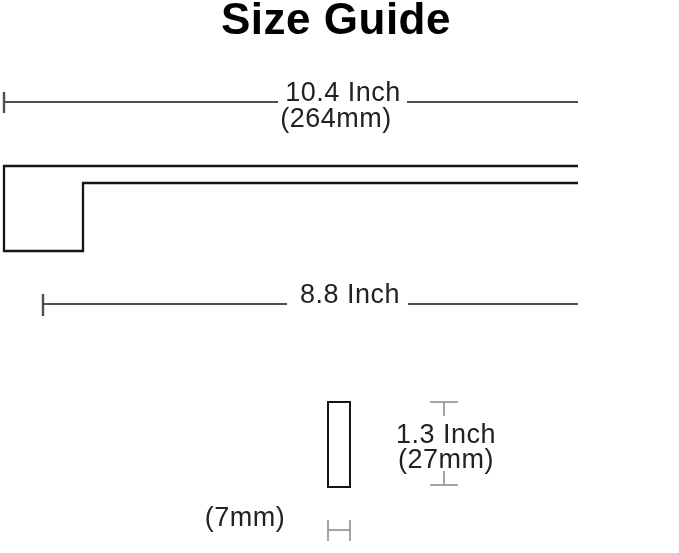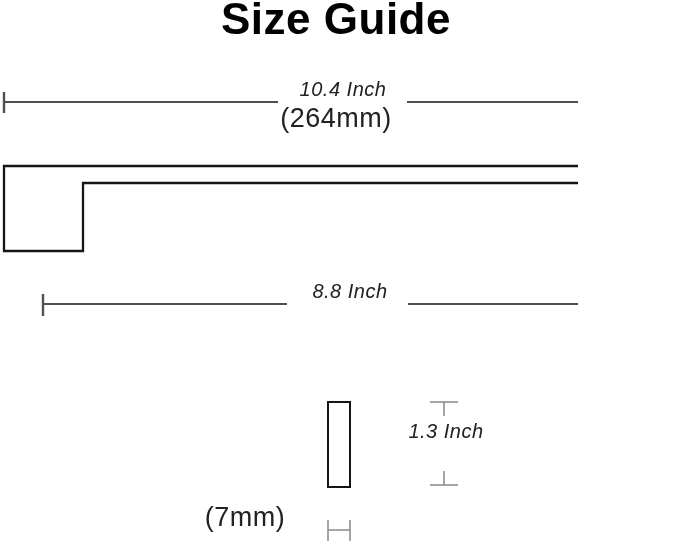--- a/index.html
+++ b/index.html
@@ -33,23 +33,22 @@
     top: 0;
   }
   .dim-label {
     position: absolute;
     transform: translateX(-50%);
     white-space: nowrap;
     color: #222222;
     line-height: 1;
   }
   .dim-inch {
-    font-size: 20px;
+    font-size: 27px;
     letter-spacing: 0.5px;
-    font-style: italic;
   }
   .dim-mm {
     font-size: 27px;
     letter-spacing: 0.5px;
   }
 </style>
 </head>
 <body>
 
 <div class="stage">
@@ -89,16 +88,17 @@
       <line x1="350" y1="520" x2="350" y2="541"></line>
     </g>
   </svg>
 
   <div class="dim-label dim-inch" style="left:343px; top:79px;">10.4 Inch</div>
   <div class="dim-label dim-mm" style="left:336px; top:105px;">(264mm)</div>
 
   <div class="dim-label dim-inch" style="left:350px; top:281px;">8.8 Inch</div>
 
   <div class="dim-label dim-inch" style="left:446px; top:421px;">1.3 Inch</div>
+  <div class="dim-label dim-mm" style="left:446px; top:446px;">(27mm)</div>
 
   <div class="dim-label dim-mm" style="left:245px; top:504px;">(7mm)</div>
 
 </div>
 
 </body></html>

